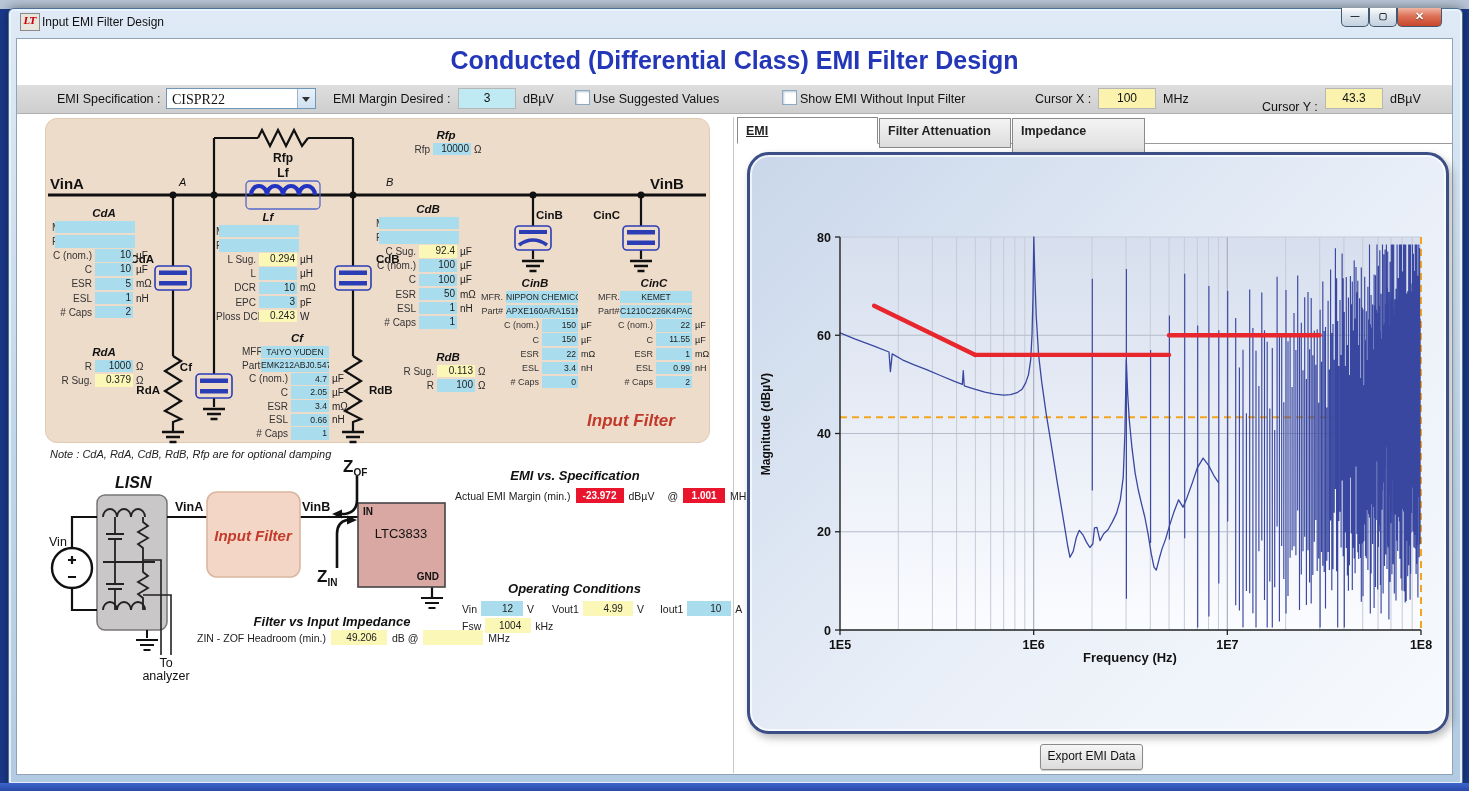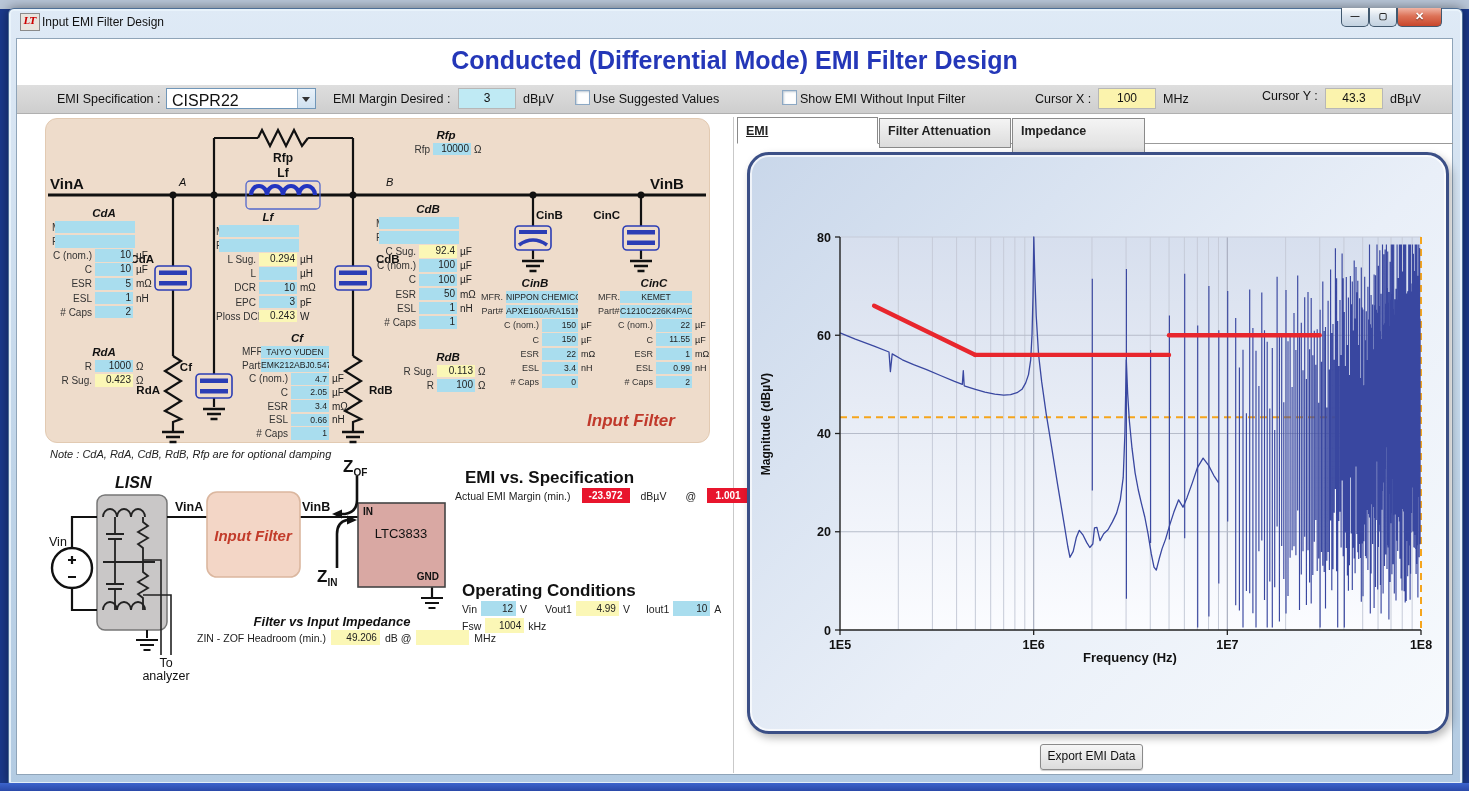--- a/index.html
+++ b/index.html
@@ -26,21 +26,21 @@
            font-size:25px;font-weight:bold;color:#2437b8;}
   #toolbar{position:absolute;left:17px;top:85px;width:1435px;height:28px;
            background:linear-gradient(180deg,#dedede,#cecece);border-bottom:1px solid #b0b0b0;}
   .t{position:absolute;font-size:12.5px;color:#111;white-space:nowrap;}
   .f{position:absolute;height:19px;line-height:19px;text-align:center;font-size:12px;color:#111;
      border:1px solid #b7b7b7;box-sizing:content-box;}
   .cyan{background:#bfeaf4;} .yel{background:#fbf3ad;}
   .cb{position:absolute;width:13px;height:13px;background:#fefefe;border:1px solid #8ca8c4;
       box-shadow:inset 1px 1px 2px rgba(110,135,160,.45);}
   .dropdown{position:absolute;height:21px;background:#fff;border:1px solid #7096b8;box-sizing:border-box;}
-  .dd-val{position:absolute;left:5px;top:3px;font-size:16px;color:#111;}
+  .dd-val{position:absolute;left:5px;top:3px;font-size:14px;color:#111;font-family:Liberation Serif, serif;}
   .dd-btn{position:absolute;right:0;top:0;width:17px;height:19px;
           background:linear-gradient(180deg,#e9f2fa,#cfe0ef);border-left:1px solid #9ab4cc;}
   .dd-arrow{position:absolute;left:4px;top:8px;width:0;height:0;border-left:4px solid transparent;
             border-right:4px solid transparent;border-top:5px solid #333;}
   #splitter{position:absolute;left:733px;top:117px;width:1px;height:656px;background:#c9c9c9;}
   
   #schpanel{position:absolute;left:45px;top:118px;width:665px;height:325px;
             background:#eedccb;border:1px solid #e2cab2;border-radius:12px;box-sizing:border-box;}
   #schsvg{position:absolute;left:0;top:0;z-index:1;}
   .ctable{position:absolute;font-size:10px;color:#222;z-index:2;}
@@ -51,23 +51,23 @@
   .tfield.val{width:36px;text-align:right;padding-right:2px;}
   .tfield.wide{width:80px;text-align:center;}
   .tunit{width:20px;padding-left:3px;text-align:left;white-space:nowrap;}
   .blue{background:#a9ddee;} .yellow{background:#fbf7b6;}
   .narrow{font-size:9px;} .narrow .tfield{font-size:8.6px;}
   .narrow .tfield.wide{width:72px;} .narrow .tfield.val{width:34px;} .narrow .tunit{width:15px;}
   .mid .tfield{font-size:8.6px;} .mid .tfield.wide{width:68px;} .mid .trow{height:13.6px;}
   #if-caption{position:absolute;left:505px;top:292px;width:160px;z-index:2;font-size:17px;
               font-weight:bold;font-style:italic;color:#c0392b;text-align:center;}
   #note{position:absolute;left:50px;top:448px;font-style:italic;font-size:11px;color:#222;}
-  .sec-h{position:absolute;font-size:17px;font-weight:bold;color:#111;text-align:left;white-space:nowrap;}
+  .sec-h{position:absolute;font-size:13px;font-weight:bold;font-style:italic;color:#111;text-align:center;white-space:nowrap;}
   .vrow{position:absolute;display:flex;align-items:center;font-size:10.5px;color:#222;white-space:nowrap;}
-  .vf{display:inline-block;height:15px;line-height:15px;text-align:right;padding-right:3px;font-size:10px;}
+  .vf{display:inline-block;height:15px;line-height:15px;text-align:right;padding-right:10px;font-size:10px;}
   .vf.c{text-align:center;padding-right:0;}
   .redf{background:#e8152d;color:#fff;font-weight:bold;text-align:center!important;}
   
   .tab{position:absolute;box-sizing:border-box;font-size:12.5px;font-weight:bold;color:#222;
        padding-left:8px;line-height:25px;border:1px solid #8a8a8a;
        background:linear-gradient(180deg,#f4f4f4,#dcdcdc);}
   .tab.active{background:#fff;border-bottom:1px solid #fff;z-index:3;line-height:27px;text-decoration:underline;}
   #tabline{position:absolute;left:737px;top:143px;width:716px;height:1px;background:#9a9a9a;}
   #chartpanel{position:absolute;left:747px;top:152px;width:702px;height:582px;border-radius:22px;
               border:3px solid #3b4f86;box-sizing:border-box;
@@ -100,41 +100,41 @@
       <span>—</span>
     </div>
   <div class="wbtn" id="btn-max" style="left:1369px;width:28px;">
       <span>▢</span>
     </div>
   <div class="wbtn" id="btn-close" style="left:1397px;width:45px;">
       <span>✕</span>
     </div>
 
   <div id="client"></div>
-  <div id="heading">Conducted (Differential Mode) EMI Filter Design</div>
+  <div id="heading">Conducted (Differential Class) EMI Filter Design</div>
 
   <div id="toolbar"></div>
   <span class="t" style="left:57px;top:92px">EMI Specification :</span>
   <div class="dropdown" style="left:166px;top:88px;width:150px">
     <span class="dd-val">CISPR22</span>
     <span class="dd-btn">
         <i class="dd-arrow"></i>
       </span>
   </div>
   <span class="t" style="left:333px;top:92px">EMI Margin Desired :</span>
   <div class="f cyan" style="left:458px;top:88px;width:56px">3</div>
   <span class="t" style="left:523px;top:92px">dBµV</span>
   <span class="cb" style="left:575px;top:90px"></span>
   <span class="t" style="left:593px;top:92px">Use Suggested Values</span>
   <span class="cb" style="left:782px;top:90px"></span>
   <span class="t" style="left:800px;top:92px">Show EMI Without Input Filter</span>
   <span class="t" style="left:1035px;top:92px">Cursor X :</span>
   <div class="f yel" style="left:1098px;top:88px;width:56px">100</div>
   <span class="t" style="left:1163px;top:92px">MHz</span>
-  <span class="t" style="left:1262px;top:89px">Cursor Y :</span>
+  <span class="t" style="left:1262px;top:100px">Cursor Y :</span>
   <div class="f yel" style="left:1325px;top:88px;width:56px">43.3</div>
   <span class="t" style="left:1390px;top:92px">dBµV</span>
 
   <div id="splitter"></div>
 
   <div id="schpanel">
     <svg id="schsvg" width="665" height="325" viewBox="0 0 665 325">
       <g stroke="#111" stroke-width="2.2" fill="none">
         <path d="M2,76 H660" stroke-width="3"></path>
         <path d="M168,19 V76 M307,19 V76 M168,19 H212 M262,19 H307"></path>
@@ -403,21 +403,21 @@
       </div>
     <div class="ctable" style="left:6px;top:227px;width:104px">
         <div class="ct-title">RdA</div>
         <div class="trow">
           <span class="tlabel">R</span>
           <span class="tfield blue val">1000</span>
           <span class="tunit">Ω</span>
         </div>
         <div class="trow">
           <span class="tlabel">R Sug.</span>
-          <span class="tfield yellow val">0.423</span>
+          <span class="tfield yellow val">0.379</span>
           <span class="tunit">Ω</span>
         </div>
       </div>
     <div class="ctable" style="left:352px;top:232px;width:100px">
         <div class="ct-title">RdB</div>
         <div class="trow">
           <span class="tlabel">R Sug.</span>
           <span class="tfield yellow val">0.113</span>
           <span class="tunit">Ω</span>
         </div>
@@ -513,21 +513,21 @@
 
   <div class="vrow" style="left:197px;top:630px;gap:5px">
     <span>ZIN - ZOF Headroom (min.)</span>
     <span class="vf yellow" style="width:46px">49.206</span>
     <span>dB @</span>
     <span class="vf yellow" style="width:50px"></span>
     <span>MHz</span>
   </div>
 
   <div class="sec-h" style="left:465px;top:468px;width:220px">EMI vs. Specification</div>
-  <div class="vrow" style="left:455px;top:488px;gap:11px">
+  <div class="vrow" style="left:455px;top:488px;gap:5px">
     <span>Actual EMI Margin (min.)</span>
     <span class="vf c redf" style="width:48px">-23.972</span>
     <span>dBµV</span>
     <span style="padding-left:8px">@</span>
     <span class="vf c redf" style="width:42px">1.001</span>
     <span>MHz</span>
   </div>
 
   <div class="sec-h" style="left:462px;top:581px;width:225px">Operating Conditions</div>
   <div class="vrow" style="left:462px;top:601px;gap:4px">

